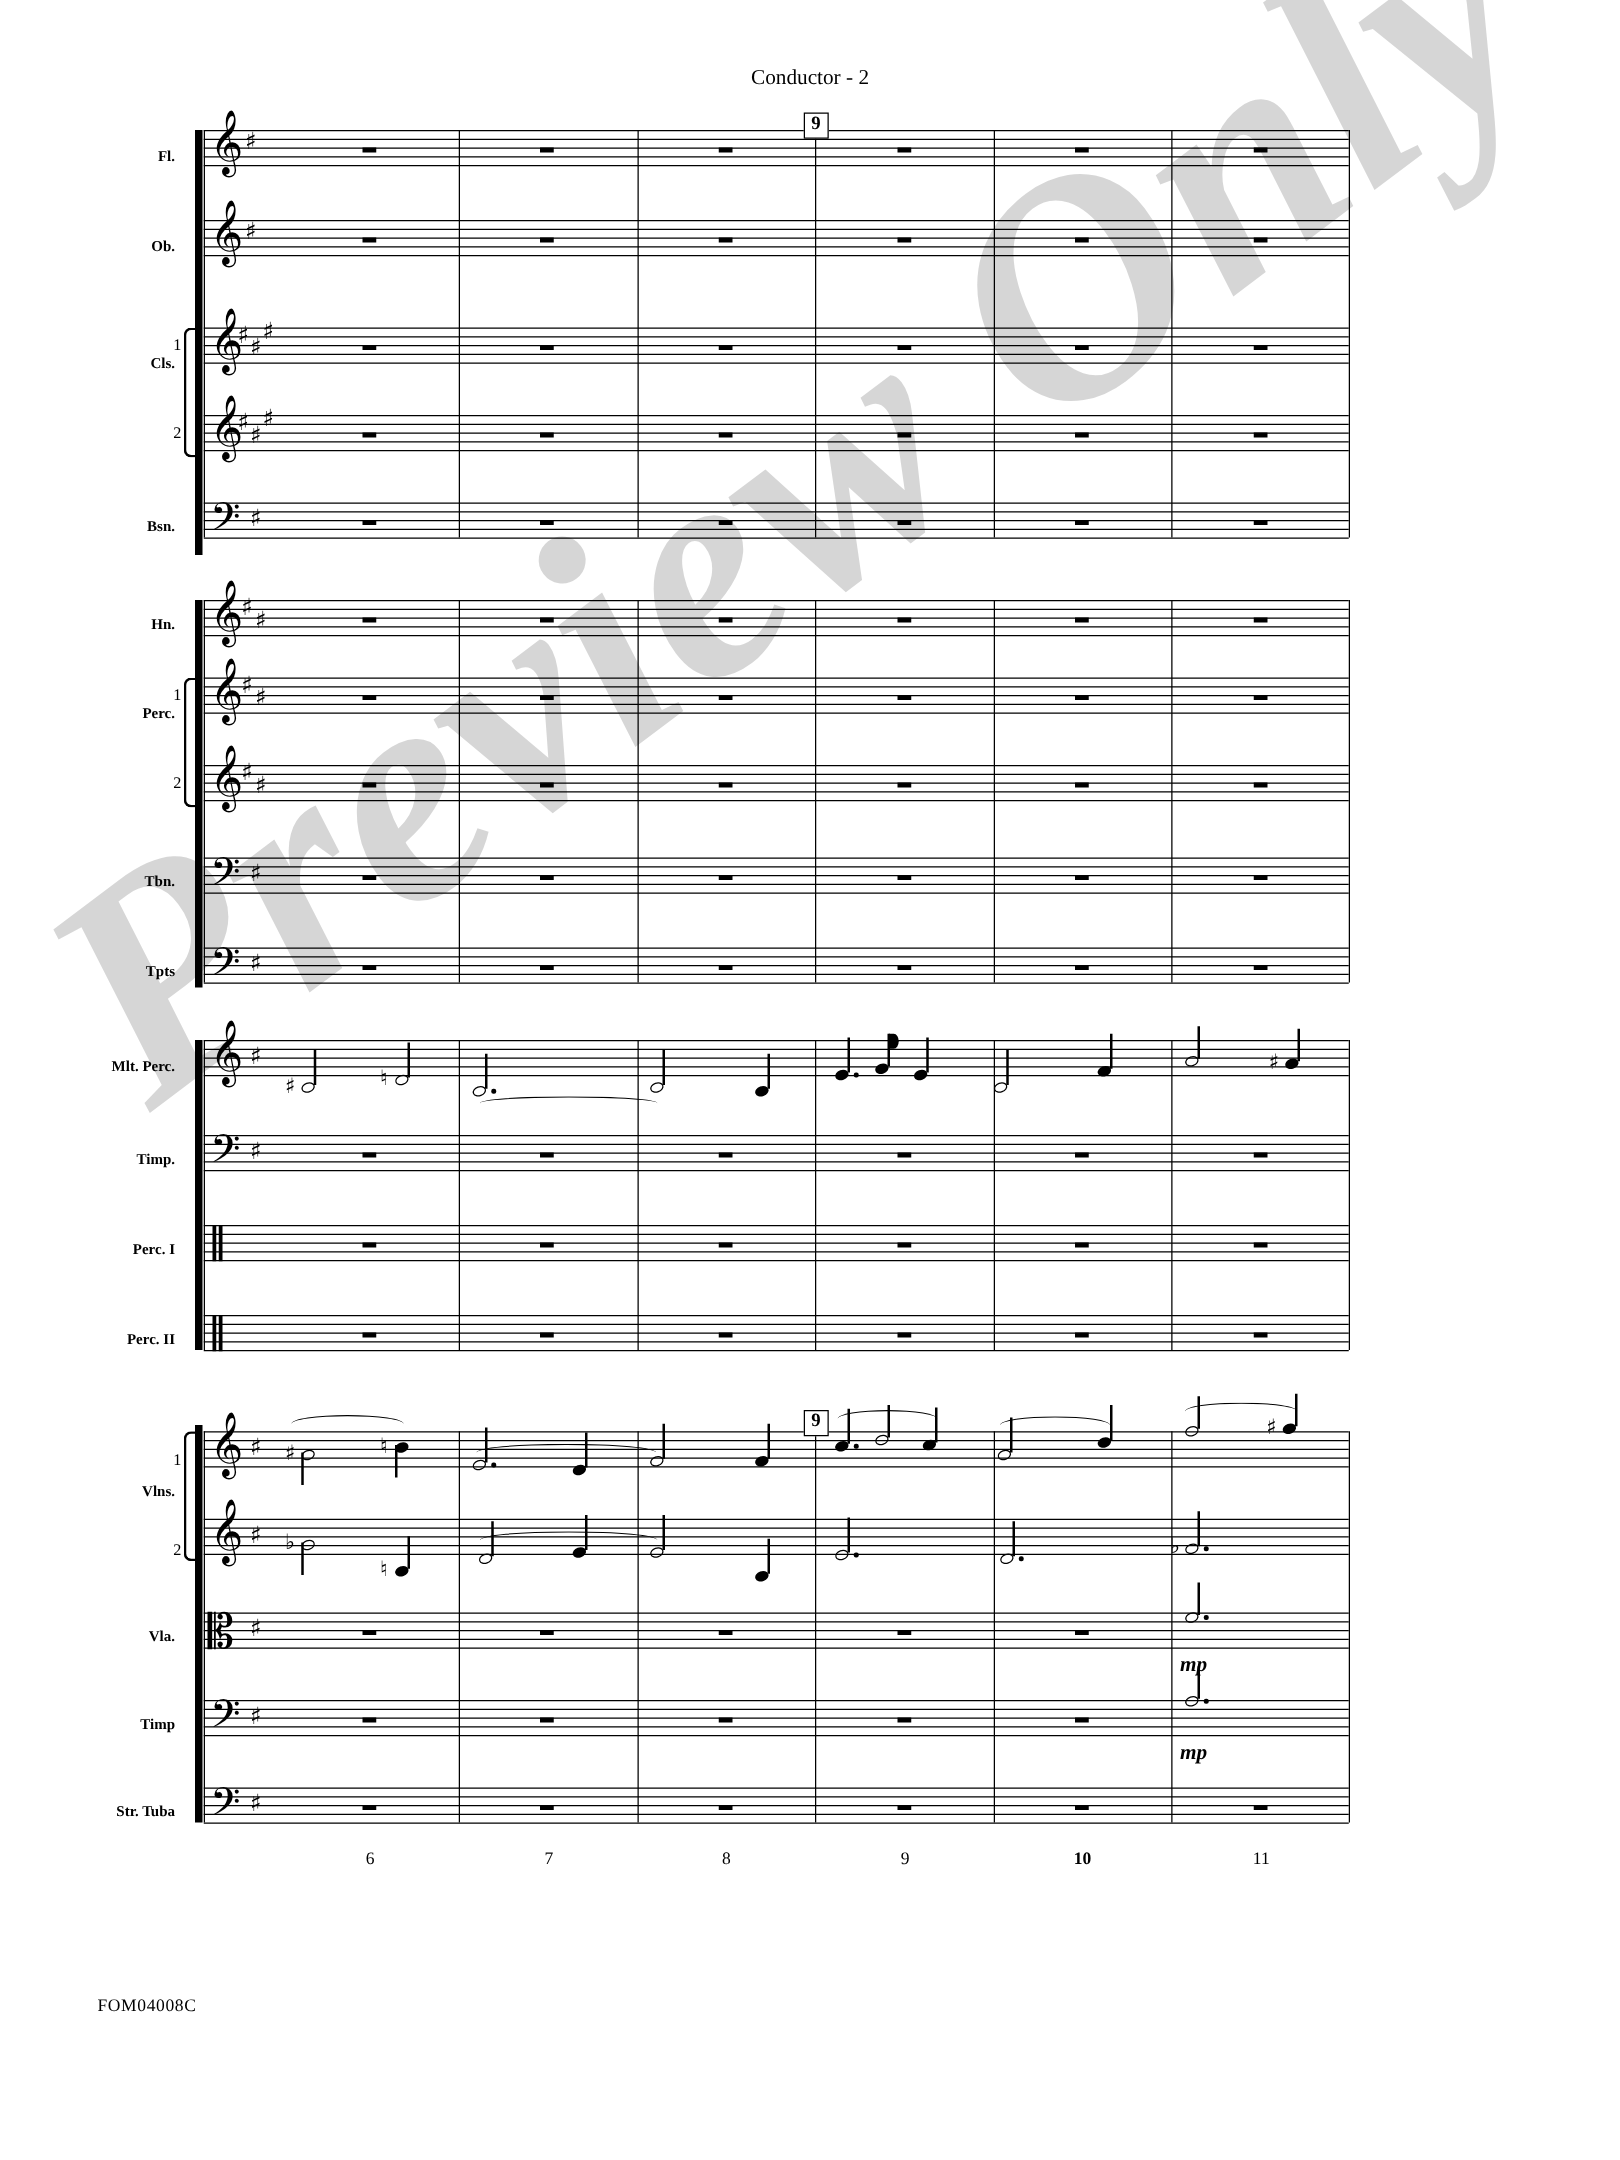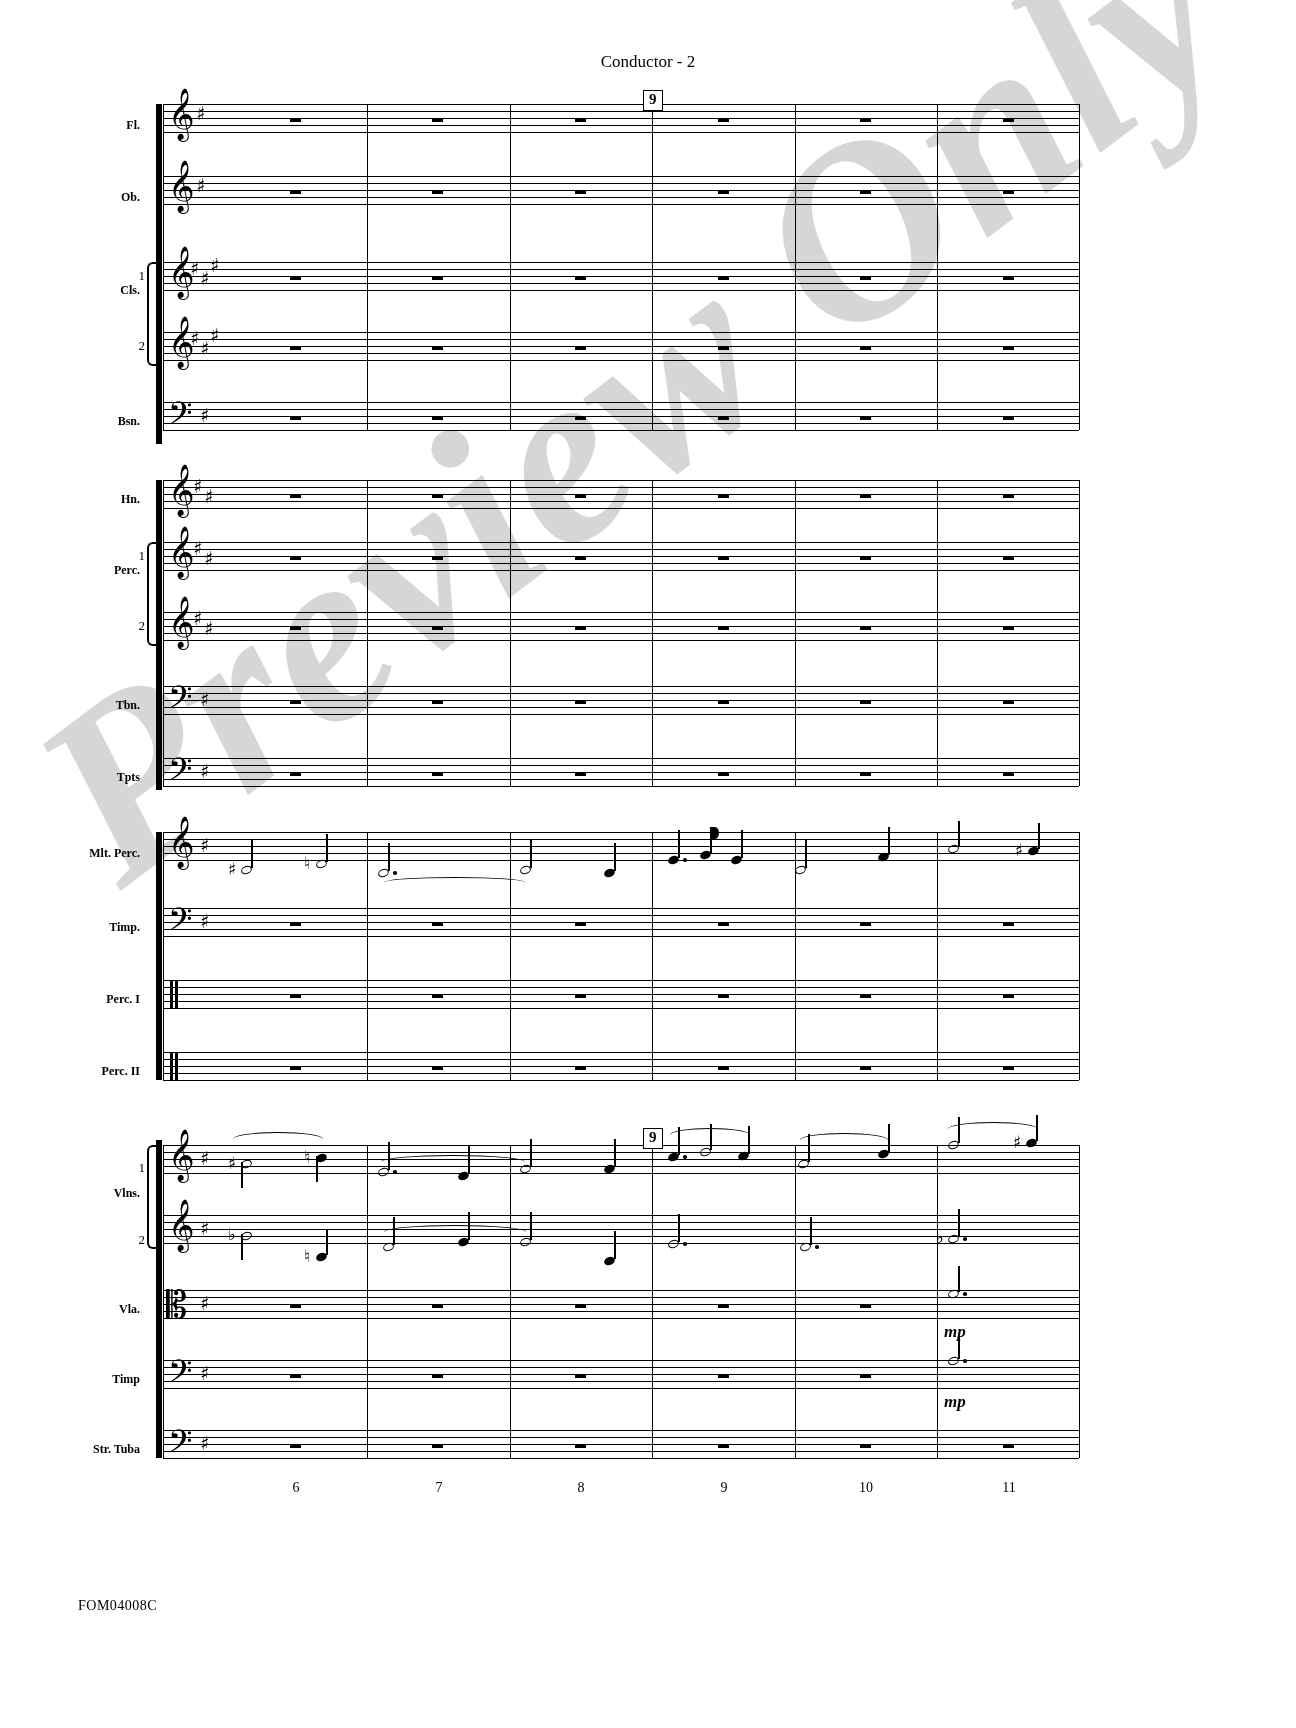--- a/index.html
+++ b/index.html
@@ -779,17 +779,17 @@
     <div class="barline" style="left:937px;top:1145px;height:313px;"></div>
     <div class="barline" style="left:1079px;top:1145px;height:313px;"></div>
 
     <div class="rehearsal" style="left:643px;top:90px;">9</div>
     <div class="rehearsal" style="left:643px;top:1128px;">9</div>
 
     <div class="measnum" style="left:283px;top:1480px;">6</div>
     <div class="measnum" style="left:426px;top:1480px;">7</div>
     <div class="measnum" style="left:568px;top:1480px;">8</div>
     <div class="measnum" style="left:711px;top:1480px;">9</div>
-    <div class="measnum" style="left:853px;top:1480px;">10</div>
+    <div class="measnum" style="left:853px;top:1480px;font-weight:bold;">10</div>
     <div class="measnum" style="left:996px;top:1480px;">11</div>
 
   </div>
 </div>
 
 </body></html>

